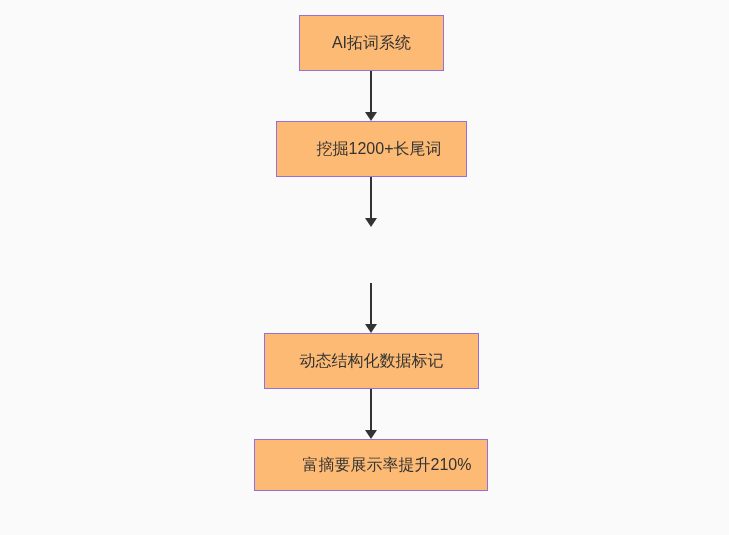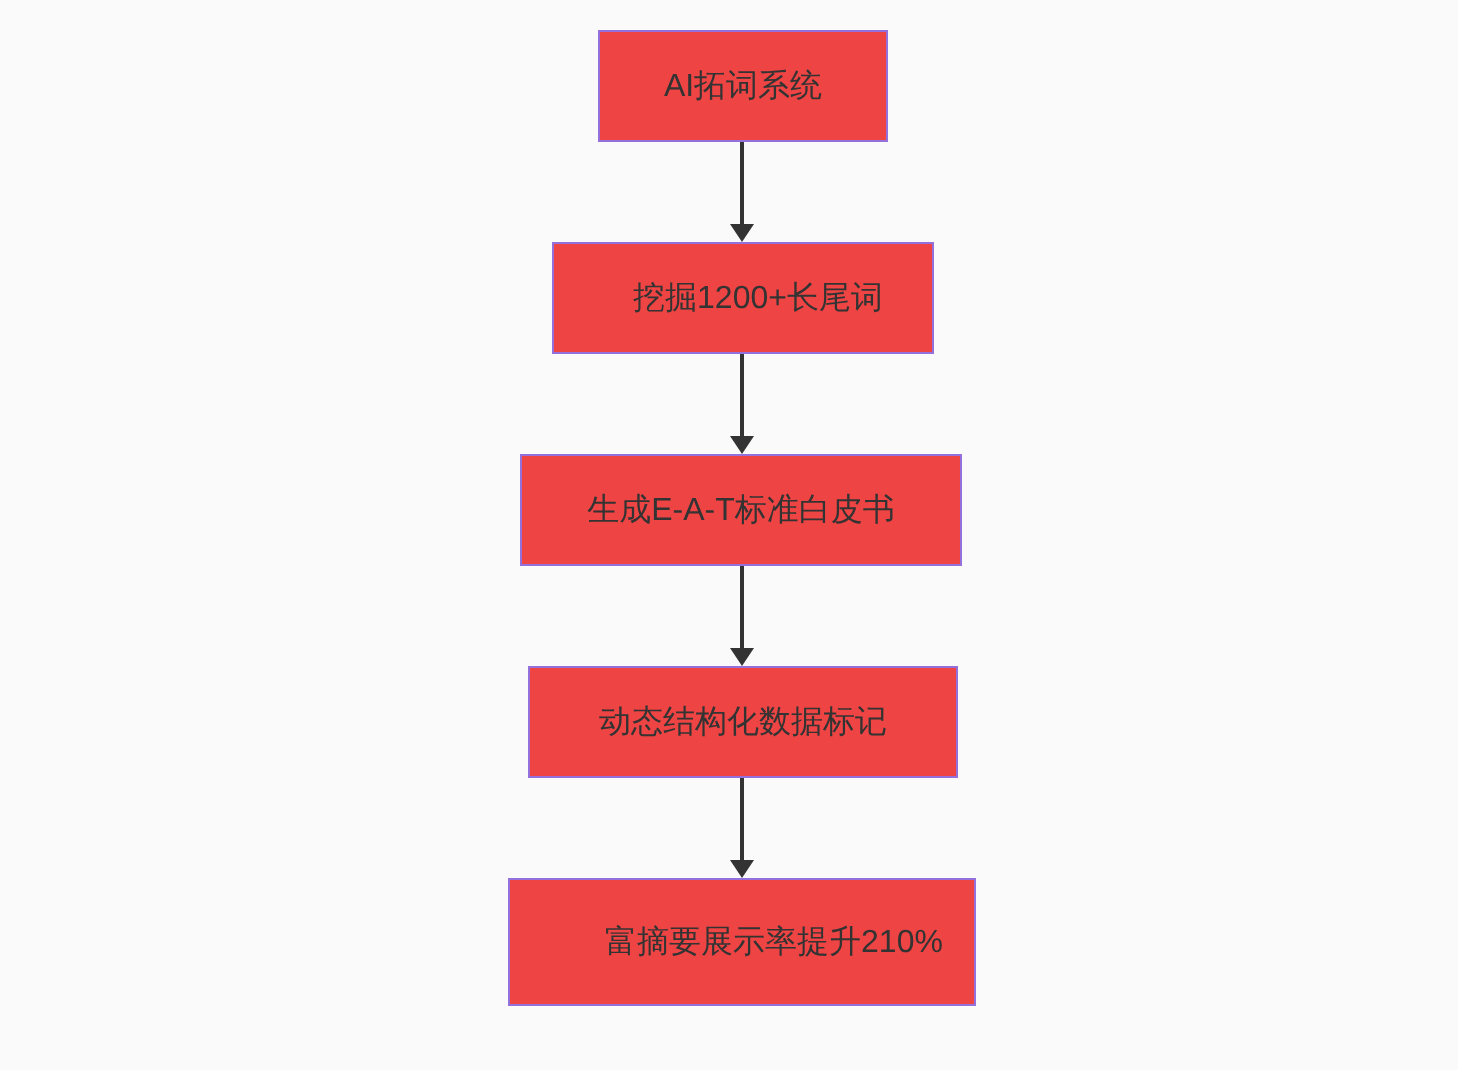--- a/index.html
+++ b/index.html
@@ -14,35 +14,35 @@
     overflow: hidden;
   }
   .canvas {
     position: relative;
     width: 729px;
     height: 535px;
   }
   .flow-node {
     position: absolute;
     box-sizing: border-box;
-    background: #ef4444;
+    background: #fdba74;
     border: 1px solid #9370DB;
     color: #333333;
     font-size: 16px;
     display: flex;
     align-items: center;
     justify-content: center;
     text-align: center;
     white-space: nowrap;
   }
   .node-1 { left: 299px; top: 15px;  width: 145px; height: 56px; }
   .node-2 { left: 276px; top: 121px; width: 191px; height: 56px; padding-left: 15px; }
   .node-3 { left: 260px; top: 227px; width: 221px; height: 56px; }
   .node-4 { left: 264px; top: 333px; width: 215px; height: 56px; font-family: Liberation Mono, monospace; }
-  .node-5 { left: 254px; top: 439px; width: 234px; height: 64px; padding-left: 32px; }
+  .node-5 { left: 254px; top: 439px; width: 234px; height: 52px; padding-left: 32px; }
 
   .flow-arrow {
     position: absolute;
     left: 365px;            
     width: 12px;
     height: 50px;
     display: flex;
     flex-direction: column;
     align-items: center;
   }
@@ -79,23 +79,20 @@
 
   <div class="flow-node node-2">
     <span>挖掘1200+长尾词</span>
   </div>
 
   <div class="flow-arrow arrow-2">
     <div class="shaft"></div>
     <div class="head"></div>
   </div>
 
-  <div class="flow-node node-3">
-    <span>生成E-A-T标准白皮书</span>
-  </div>
 
   <div class="flow-arrow arrow-3">
     <div class="shaft"></div>
     <div class="head"></div>
   </div>
 
   <div class="flow-node node-4">
     <span>动态结构化数据标记</span>
   </div>
 

